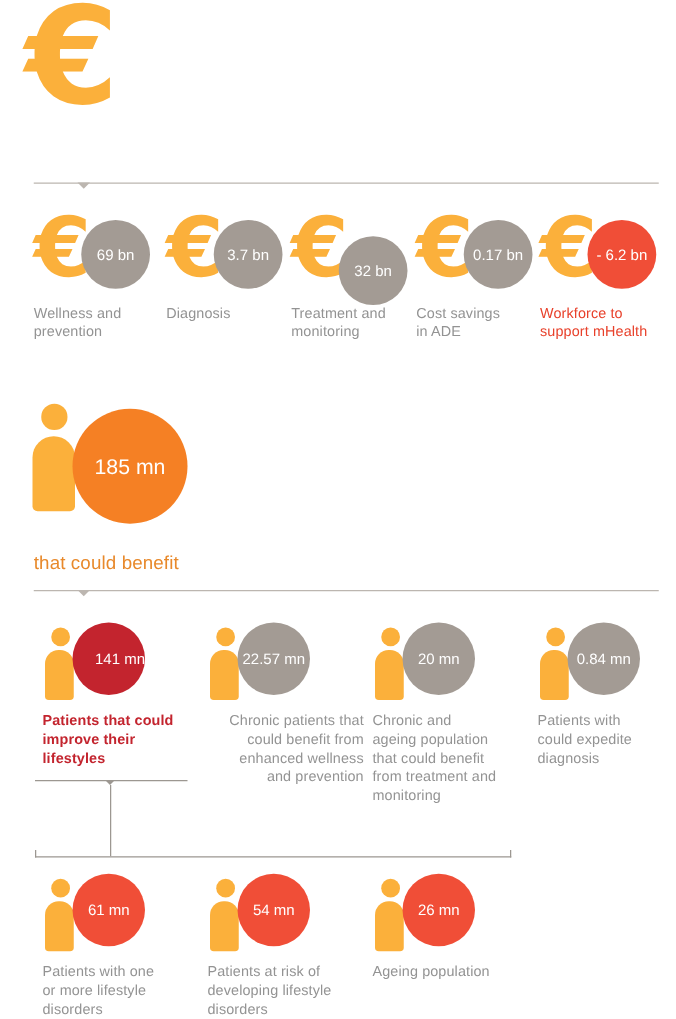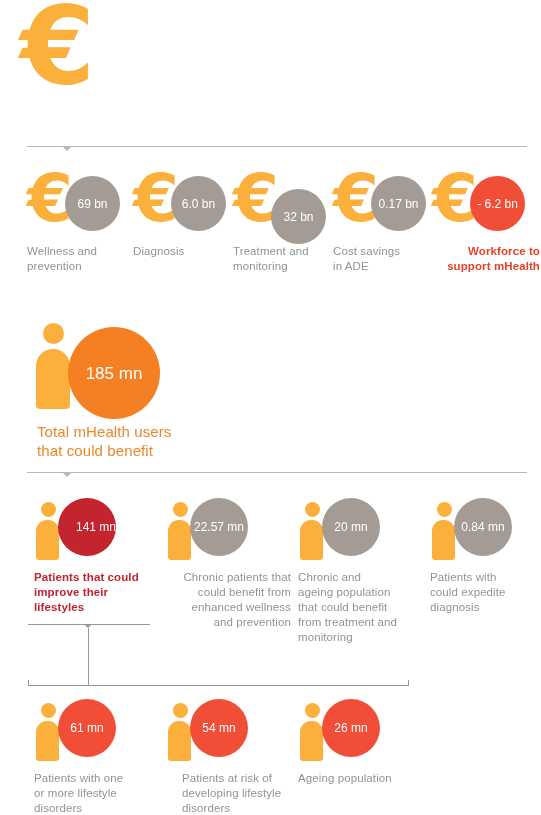--- a/index.html
+++ b/index.html
@@ -36,21 +36,21 @@
   .person{position:absolute;}
   .person .head{position:absolute;border-radius:50%;background:#FBB03B;}
   .person .body{position:absolute;background:#FBB03B;}
 
   
   .lbl{
     position:absolute;font-size:11.5px;line-height:15px;
     color:#939393;letter-spacing:.1px;
   }
   .lbl-red{color:#C3242E;font-weight:bold;}
-  .lbl-redorange{color:#E8402A;font-weight:bold;text-align:right;}
+  .lbl-redorange{color:#E8402A;font-weight:normal;}
 
   .hero-title{
     position:absolute;color:#E8892B;font-size:15px;
     line-height:19px;font-weight:normal;letter-spacing:.1px;
   }
 
   
   .sep{position:absolute;height:1px;background:#BCB6B0;}
   .sep-notch{
     position:absolute;width:0;height:0;
@@ -90,21 +90,21 @@
       </div>
       <div class="lbl" style="left:0px;top:72px;width:104px;">
         <span>Wellness and</span><br>
         <span>prevention</span>
       </div>
     </div>
 
     <div class="abs" style="left:133px;top:172px;width:106px;">
       <div class="euro" style="left:0px;top:-6px;font-size:66px;">€</div>
       <div class="circle c-grey" style="left:38px;top:4px;width:55px;height:55px;font-size:12px;">
-        <span>6.0 bn</span>
+        <span>3.7 bn</span>
       </div>
       <div class="lbl" style="left:0px;top:72px;width:104px;">
         <span>Diagnosis</span>
       </div>
     </div>
 
     <div class="abs" style="left:233px;top:172px;width:106px;">
       <div class="euro" style="left:0px;top:-6px;font-size:66px;">€</div>
       <div class="circle c-grey" style="left:38px;top:17px;width:55px;height:55px;font-size:12px;">
         <span>32 bn</span>
@@ -133,30 +133,30 @@
       </div>
       <div class="lbl lbl-redorange" style="left:0px;top:72px;width:108px;">
         <span>Workforce to</span><br>
         <span>support mHealth</span>
       </div>
     </div>
   </div>
 
   <div class="abs" style="left:0;top:318px;width:541px;height:497px;">
 
-    <div class="abs" style="left:10px;top:0;width:300px;height:140px;">
+    <div class="abs" style="left:0;top:0;width:300px;height:140px;">
       <div class="person" style="left:26px;top:5px;width:34px;height:86px;">
         <div class="head" style="left:7px;top:0px;width:21px;height:21px;"></div>
         <div class="body" style="left:0px;top:26px;width:34px;height:60px;border-radius:17px 17px 4px 4px;"></div>
       </div>
       <div class="circle c-orange" style="left:58px;top:9px;width:92px;height:92px;font-size:17px;">
         <span>185 mn</span>
       </div>
       <div class="hero-title" style="left:27px;top:104px;width:240px;">
-        <span>Total mHealth users</span><br>
+        <br>
         <span>that could benefit</span>
       </div>
     </div>
 
     <div class="sep" style="left:27px;top:154px;width:500px;"></div>
     <div class="sep-notch" style="left:62px;top:154px;"></div>
 
     <div class="abs" style="left:34px;top:180px;width:110px;">
       <div class="person" style="left:2px;top:4px;width:23px;height:58px;">
         <div class="head" style="left:5px;top:0px;width:15px;height:15px;"></div>
@@ -245,21 +245,21 @@
     </div>
 
     <div class="abs" style="left:166px;top:381px;width:125px;">
       <div class="person" style="left:2px;top:4px;width:23px;height:58px;">
         <div class="head" style="left:5px;top:0px;width:15px;height:15px;"></div>
         <div class="body" style="left:0px;top:18px;width:23px;height:40px;border-radius:11px 11px 3px 3px;"></div>
       </div>
       <div class="circle c-red" style="left:24px;top:0px;width:58px;height:58px;font-size:12px;">
         <span>54 mn</span>
       </div>
-      <div class="lbl" style="left:16px;top:72px;width:122px;">
+      <div class="lbl" style="left:0px;top:72px;width:122px;">
         <span>Patients at risk of</span><br>
         <span>developing lifestyle</span><br>
         <span>disorders</span>
       </div>
     </div>
 
     <div class="abs" style="left:298px;top:381px;width:125px;">
       <div class="person" style="left:2px;top:4px;width:23px;height:58px;">
         <div class="head" style="left:5px;top:0px;width:15px;height:15px;"></div>
         <div class="body" style="left:0px;top:18px;width:23px;height:40px;border-radius:11px 11px 3px 3px;"></div>

